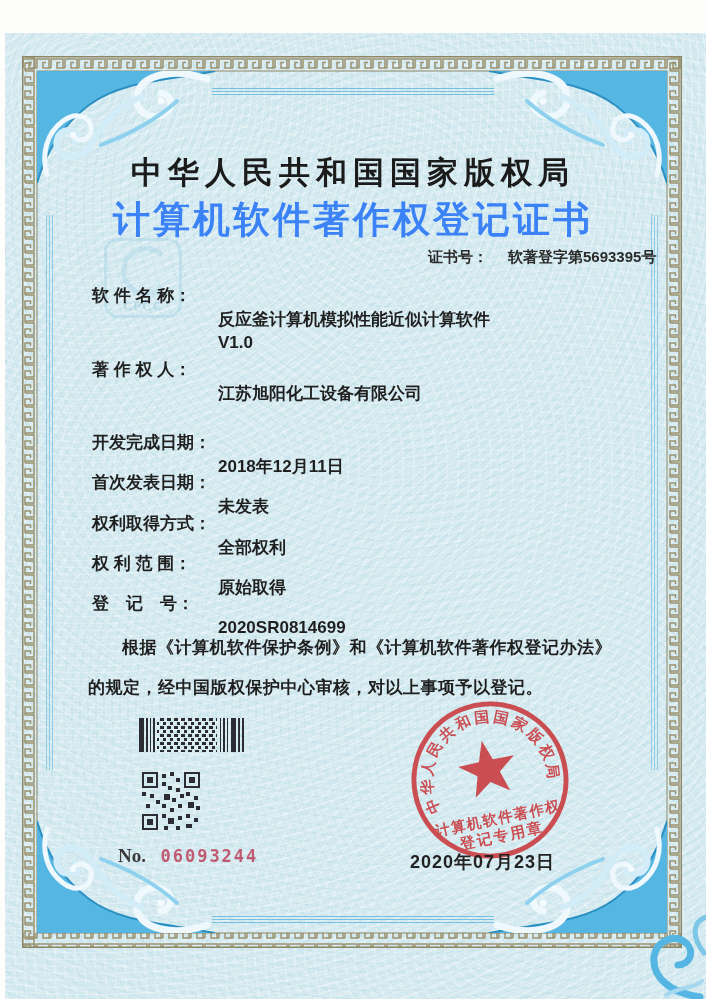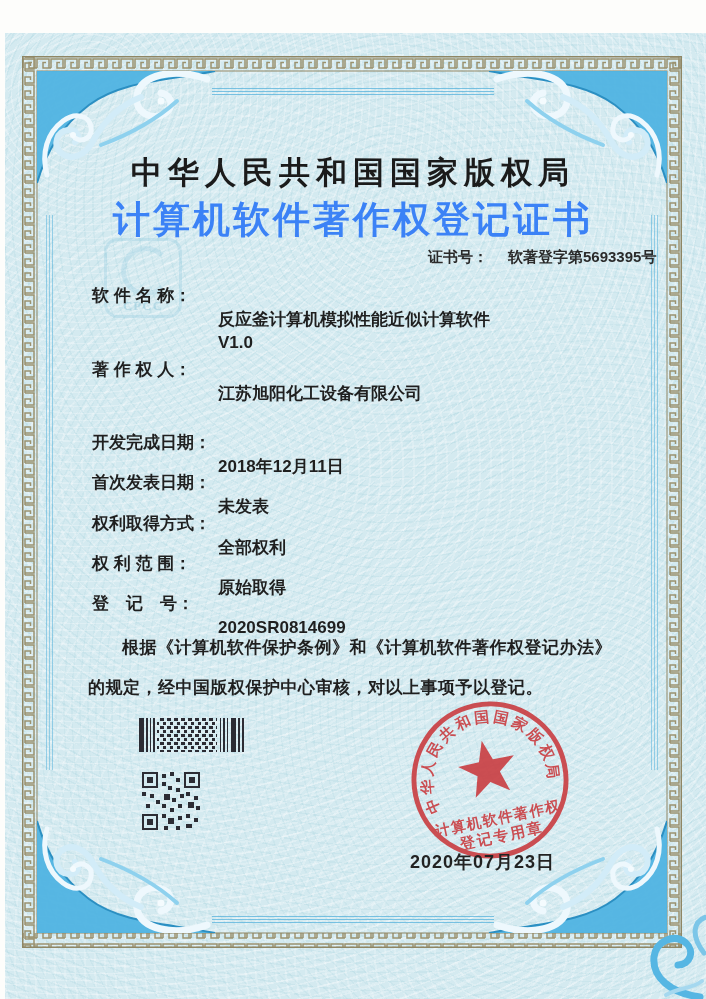--- a/index.html
+++ b/index.html
@@ -201,20 +201,24 @@
       <rect x="26" y="46" width="6" height="6"></rect>
         <rect x="36" y="44" width="4" height="4"></rect>
         <rect x="44" y="42" width="4" height="4"></rect>
       <rect x="52" y="46" width="4" height="4"></rect>
         <rect x="22" y="54" width="4" height="4"></rect>
         <rect x="34" y="54" width="4" height="4"></rect>
       <rect x="44" y="52" width="6" height="4"></rect>
     </g>
   </svg>
 
+  <div class="serial">
+    <span class="no">No.</span>
+    <span class="num">06093244</span>
+  </div>
 
   <svg class="abs" style="left:385px;top:675px" width="210" height="210">
     <g transform="translate(105,105) rotate(-12)" opacity="0.88">
       <circle cx="0" cy="0" r="76" fill="none" stroke="#c9383c" stroke-width="5"></circle>
       <path id="sealArc" d="M -54.5,19.8 A 58,58 0 1 1 54.5,19.8" fill="none"></path>
       <text font-size="15" font-weight="bold" fill="#c9383c" letter-spacing="3" style="font-family:'Liberation Sans',sans-serif">
         <textPath href="#sealArc" startOffset="0">中华人民共和国国家版权局</textPath>
       </text>
       <polygon points="0,-40 -7.1,-19.7 -28.5,-19.3 -11.4,-6.3 -17.6,14.3 0,2 17.6,14.3 11.4,-6.3 28.5,-19.3 7.1,-19.7" fill="#c9383c"></polygon>
       <text x="0" y="44" text-anchor="middle" font-size="14.5" font-weight="bold" fill="#c9383c" letter-spacing="1.5" style="font-family:'Liberation Sans',sans-serif">计算机软件著作权</text>

